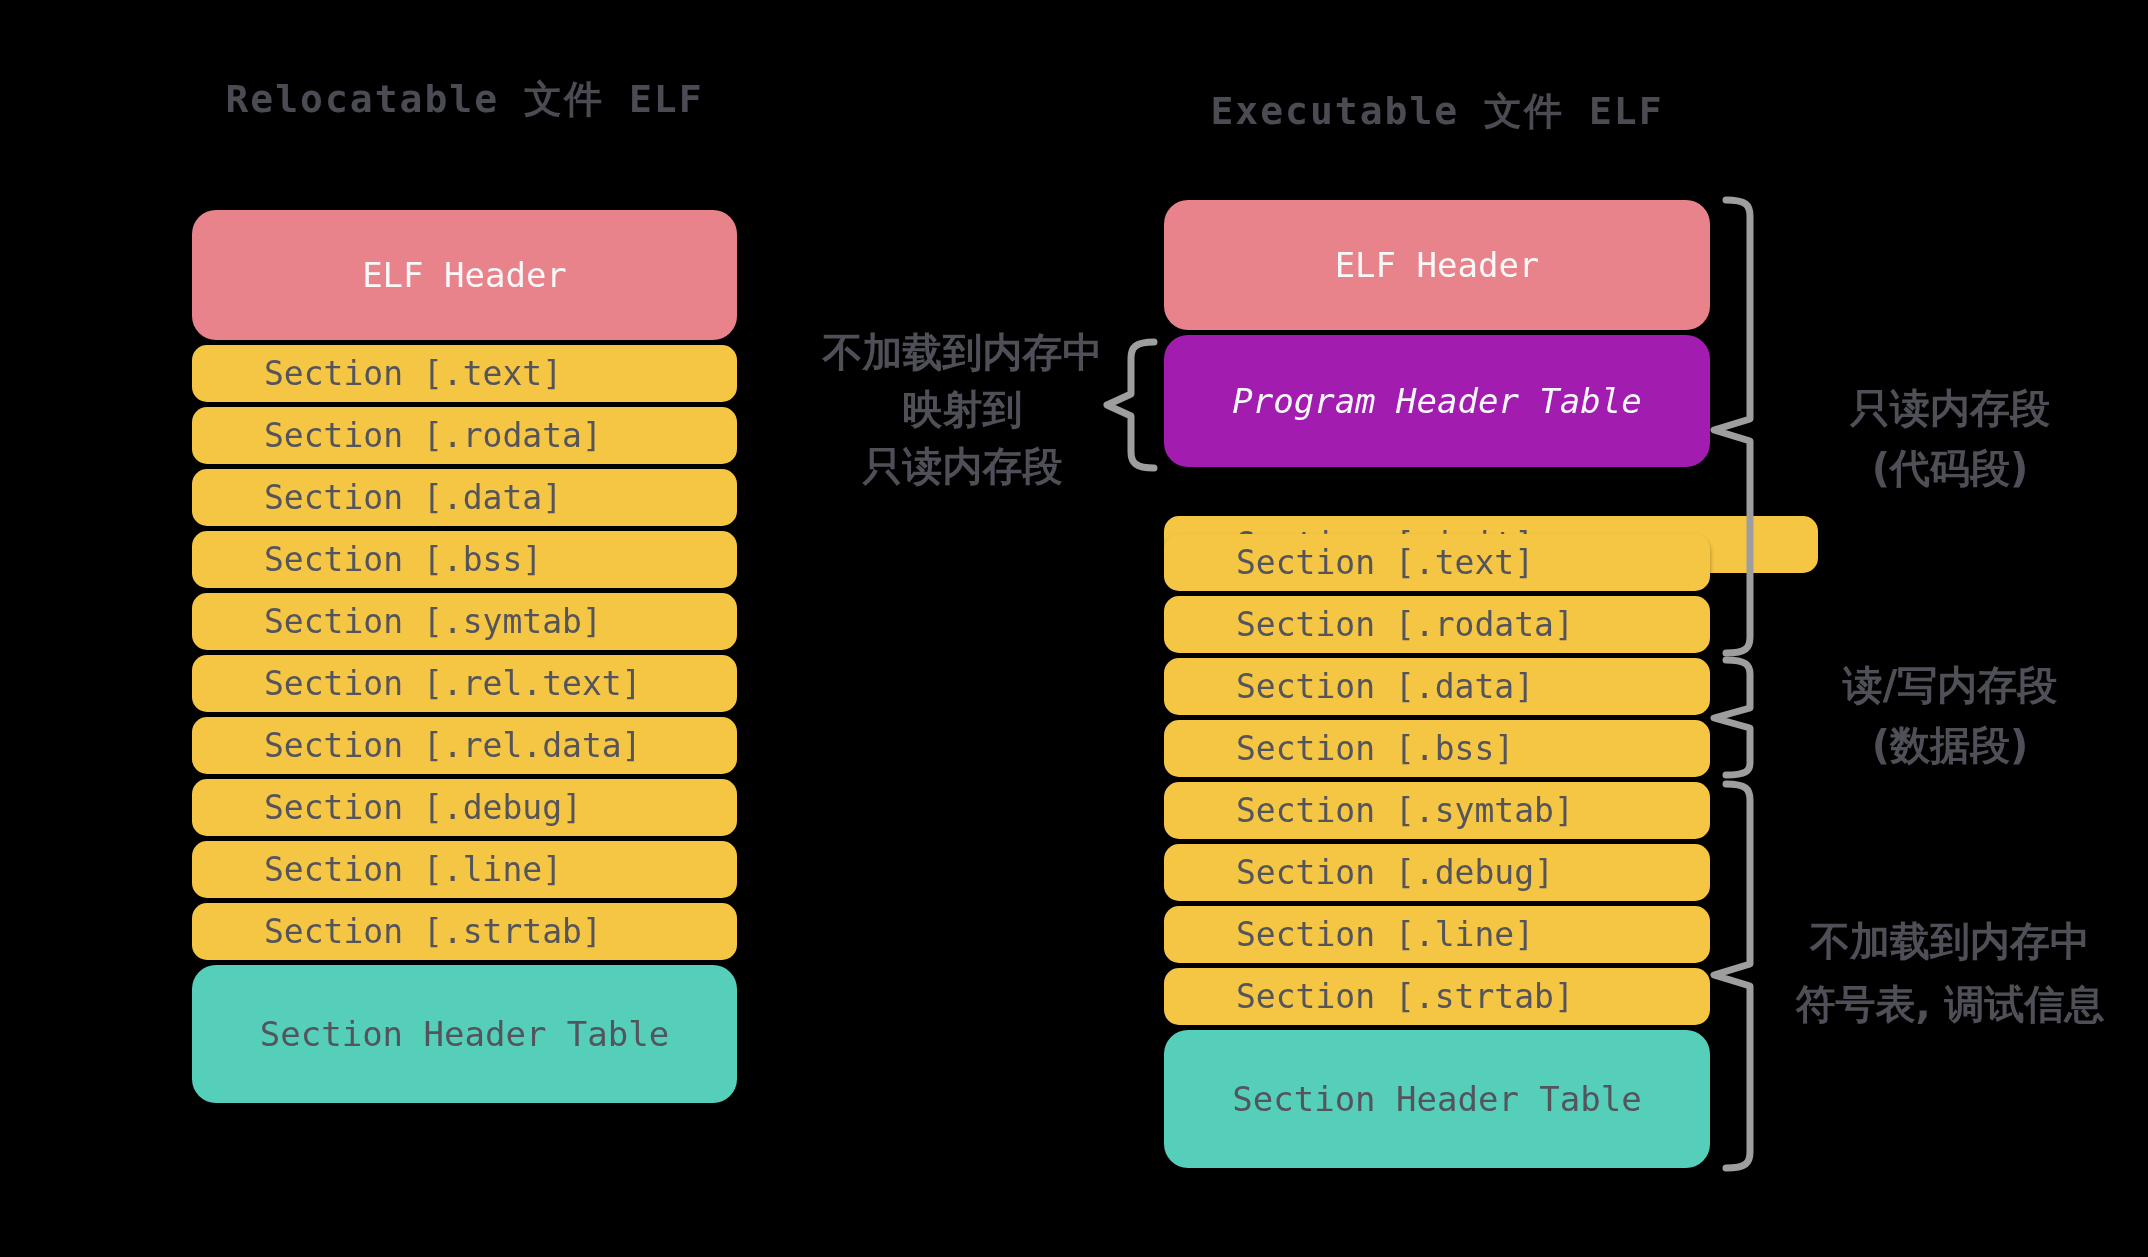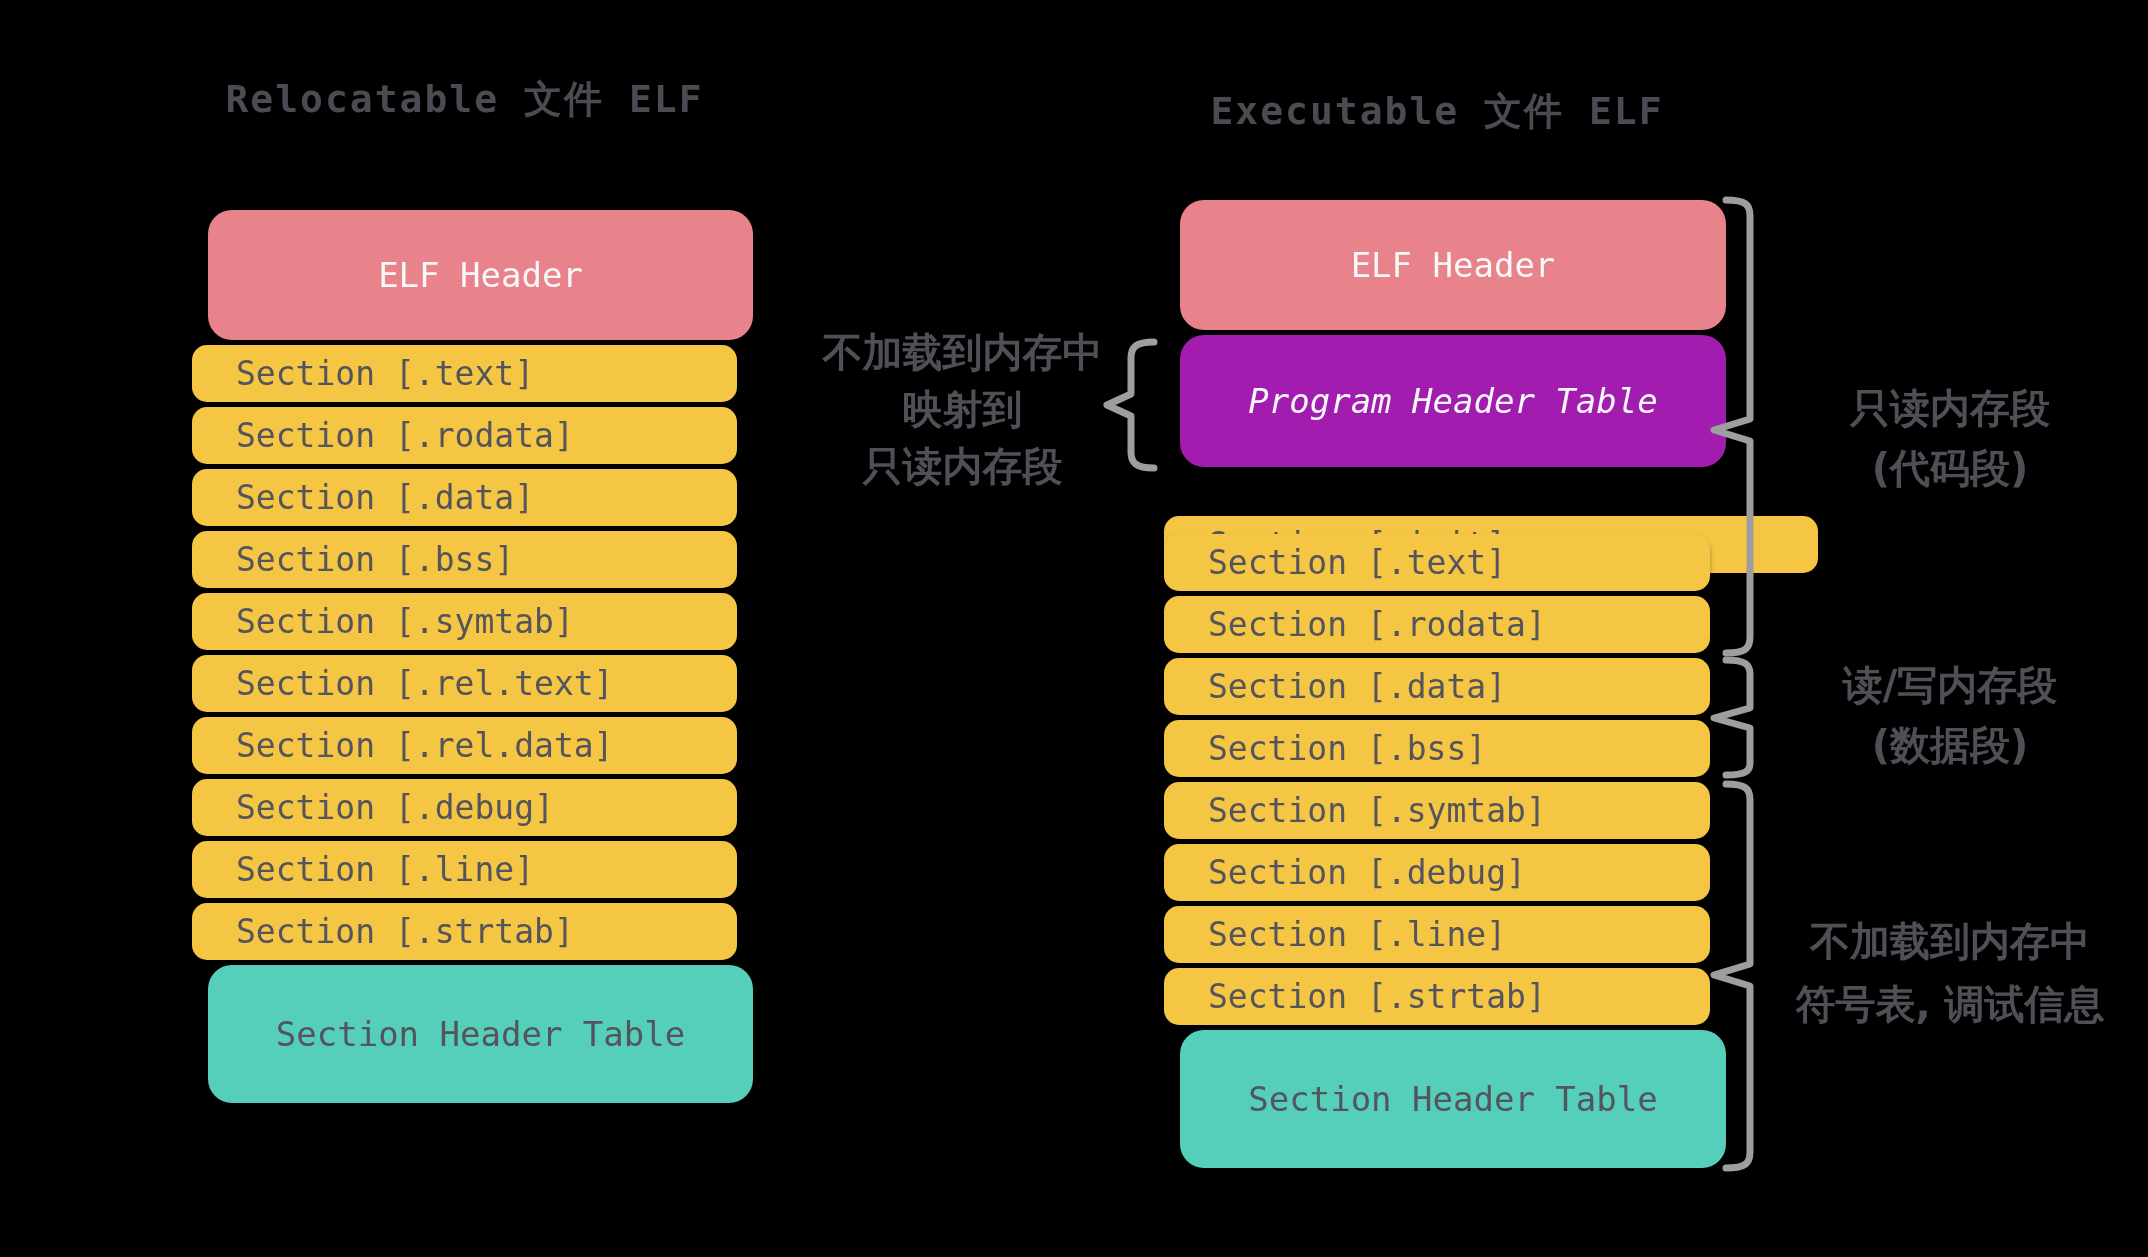--- a/index.html
+++ b/index.html
@@ -3,24 +3,24 @@
 <meta charset="utf-8">
 <style>
   html,body{margin:0;padding:0;background:#000;}
   body{width:2148px;height:1257px;position:relative;overflow:hidden;
        font-family:"DejaVu Sans",sans-serif;}
   .col-title{position:absolute;text-align:center;
        font-family:"DejaVu Sans Mono",monospace;font-weight:bold;
        font-size:38px;color:#4b4b54;letter-spacing:2px;}
   .block{position:absolute;box-sizing:border-box;display:flex;align-items:center;
        font-family:"DejaVu Sans Mono",monospace;font-size:33px;
-       border-radius:15px;color:#54545c;padding-left:44px;
+       border-radius:15px;color:#54545c;padding-left:72px;
        box-shadow:0 3px 4px rgba(0,0,0,0.35);}
   .block.header,.block.pht,.block.shtable{justify-content:center;padding-left:0;
-       border-radius:24px;font-size:34px;margin-left:16px;}
+       border-radius:24px;font-size:34px;}
   .block.header{background:#e8838c;color:#f8f8f8;}
   .block.pht{background:#a21caf;color:#f4f8fa;font-style:italic;}
   .block.section{background:#f5c544;}
   .block.shtable{background:#55cfba;}
   .note{position:absolute;text-align:center;font-weight:bold;color:#4f4f58;}
   .note .ln{display:block;}
   #middle-note{left:770px;top:324px;width:385px;font-size:40px;line-height:57px;}
   .right-note{left:1730px;width:440px;font-size:40px;line-height:60px;}
   #right-note-0{top:378px;}
   #right-note-1{top:655px;}

